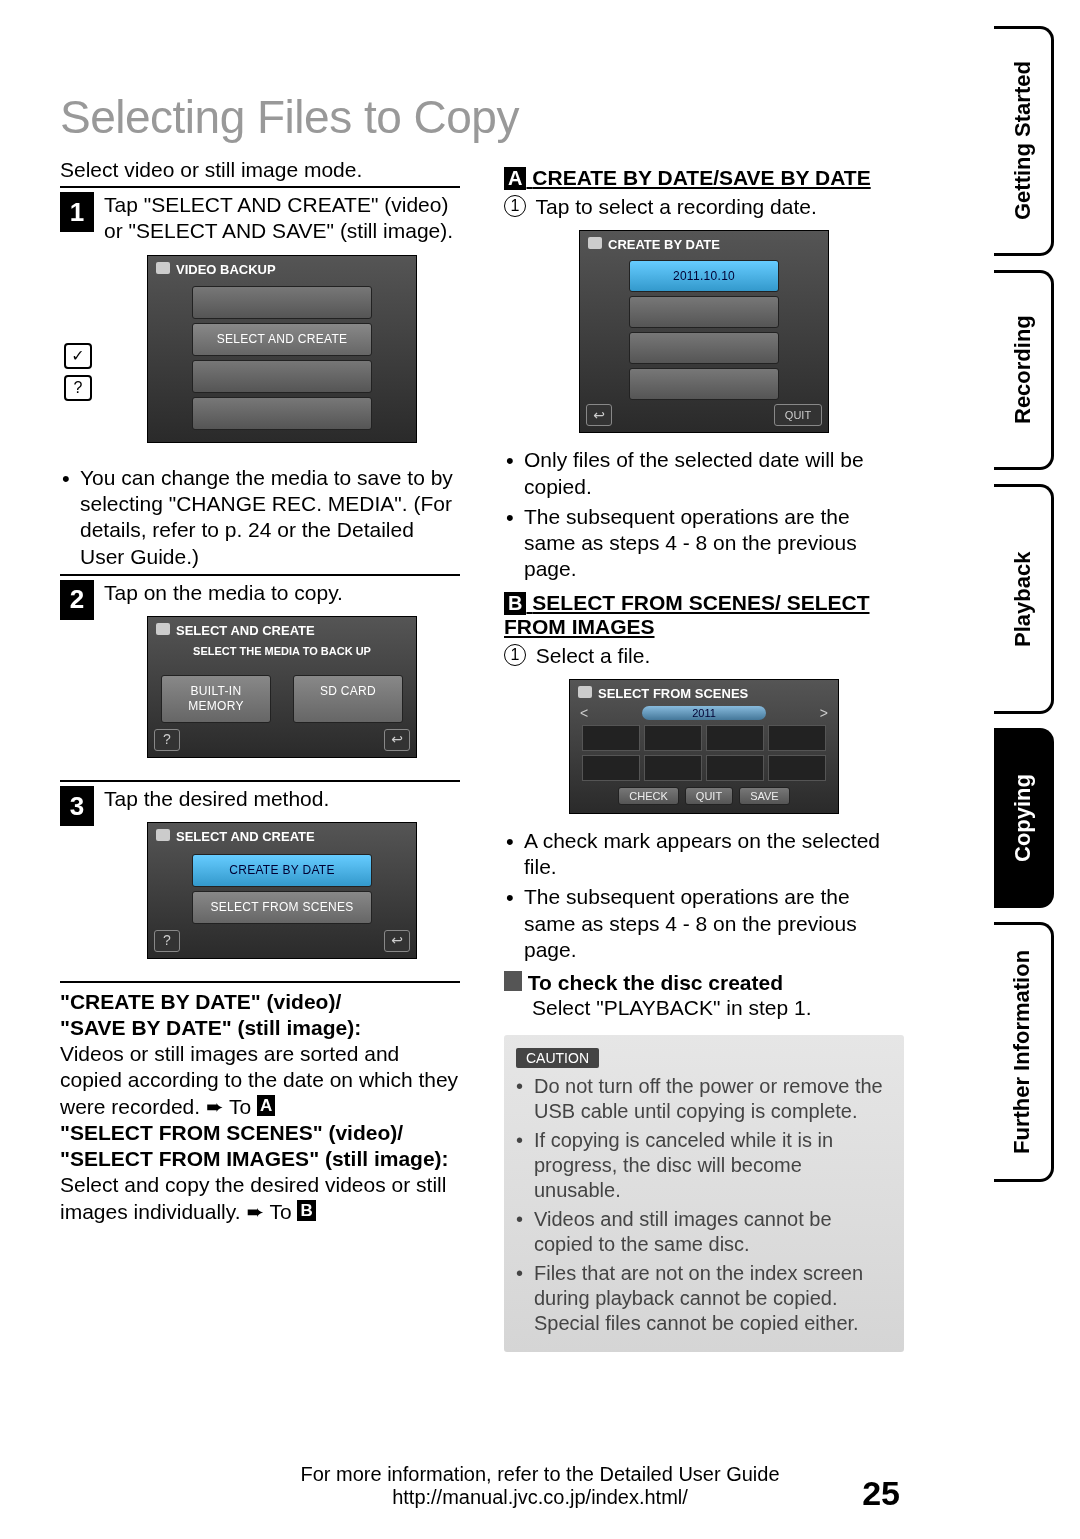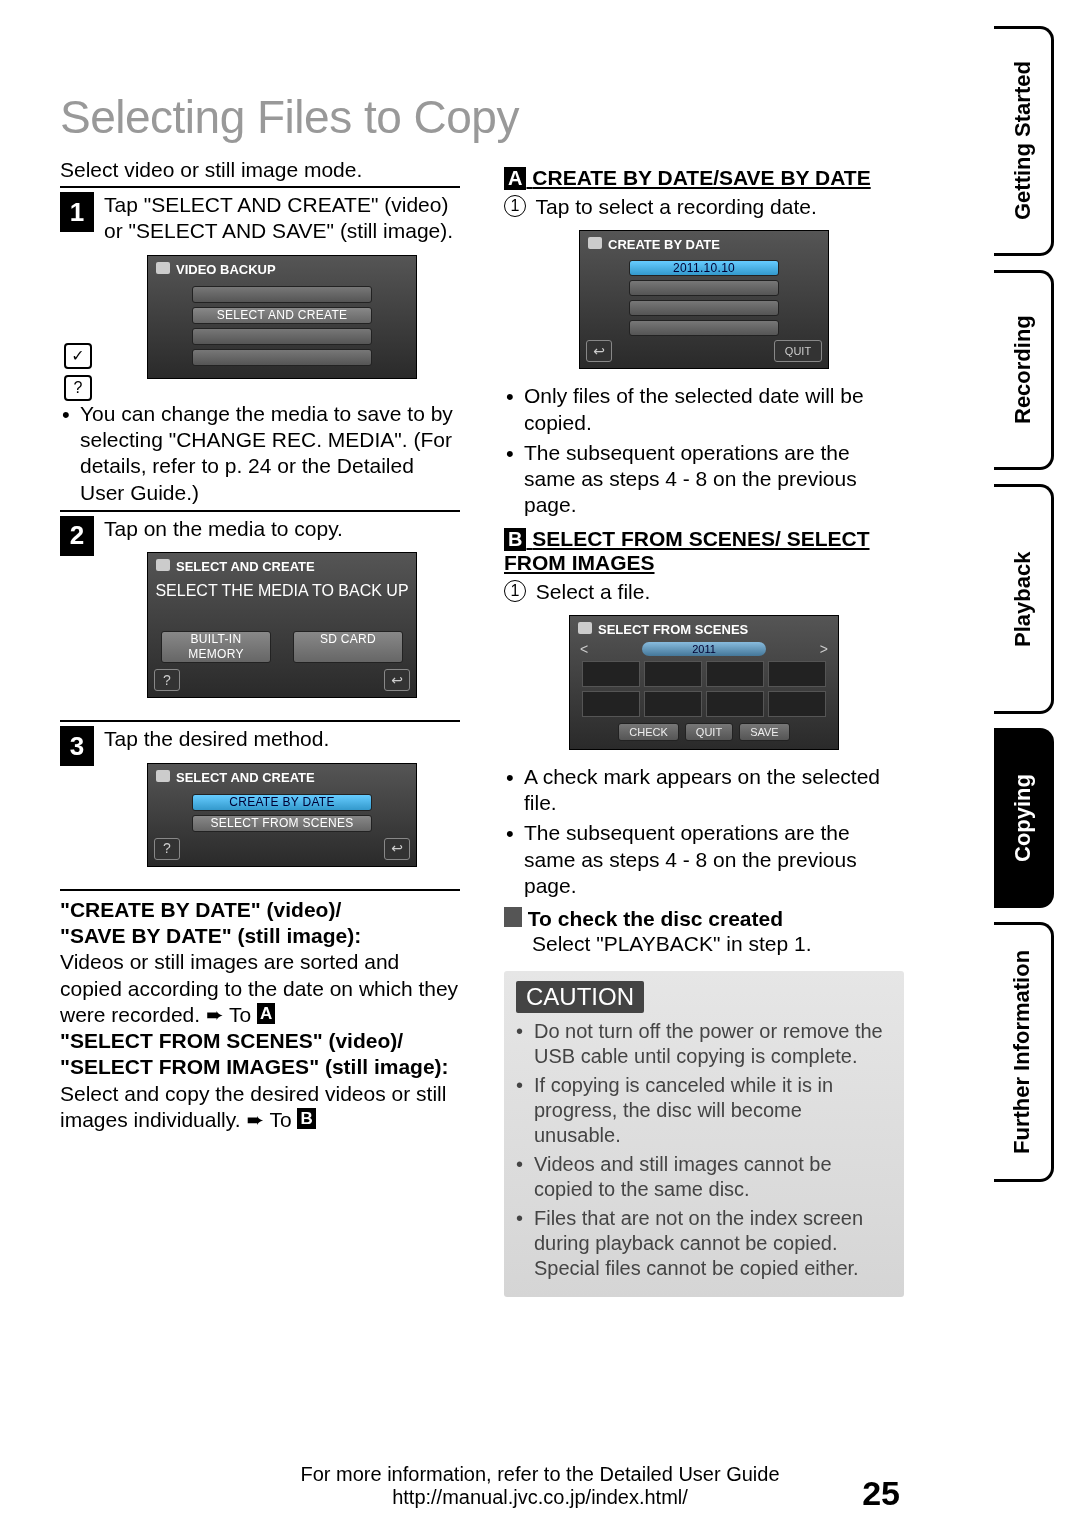--- a/index.html
+++ b/index.html
@@ -83,36 +83,36 @@
     width:14px; height:12px;
     background:#ccc;
     border-radius:2px;
   }
   .scr-btn {
     background: linear-gradient(#888,#666);
     border: 1px solid #222;
     color: #fff;
     font-size: 12px;
     text-align: center;
-    padding: 0 0;
+    padding: 8px 0;
     margin: 4px auto;
     width: 180px;
     border-radius: 3px;
     letter-spacing: 0.3px;
   }
   .scr-btn.sel {
     background: linear-gradient(#6cf,#39c);
     color:#003;
   }
   .scr-btn.dim { color:#aaa; background:linear-gradient(#777,#555); letter-spacing:2px;}
   .screen-row {
     display:flex;
     justify-content:center;
     gap:8px;
-    margin-top:18px;
+    margin-top:4px;
   }
   .scr-btn.half { width: 110px; }
   .corner-icon {
     position:absolute;
     width:26px; height:22px;
     border:1px solid #888;
     background:#333;
     color:#ccc;
     font-size:14px;
     display:flex;
@@ -201,21 +201,21 @@
     padding: 10px 12px 12px 12px;
     margin-top:14px;
     font-size: 20px;
     color:#444;
   }
   .caution-label {
     display:inline-block;
     background:#444;
     color:#fff;
     padding:2px 10px;
-    font-size:24px;
+    font-size:14px;
     margin-bottom:6px;
     border-radius:2px;
   }
   .caution li{
     list-style:none;
     position:relative;
     padding-left:18px;
     line-height:1.25;
     margin-bottom:4px;
   }
@@ -345,21 +345,21 @@
       <ul class="bullets">
         <li>You can change the media to save to by selecting "CHANGE REC. MEDIA". (For details, refer to p. 24 or the Detailed User Guide.)</li>
       </ul>
 
       <div class="step">
         <div class="stepnum">2</div>
         <div class="stepbody">
           <span>Tap on the media to copy.</span>
           <div class="screen" style="padding-bottom:30px;">
             <div class="screen-title">SELECT AND CREATE</div>
-            <div style="color:#fff;font-size:16px;text-align:center;padding:2px 0 8px;">SELECT THE MEDIA TO BACK UP</div>
+            <div style="color:#fff;font-size:11px;text-align:center;padding:2px 0 8px;font-weight:bold;">SELECT THE MEDIA TO BACK UP</div>
             <div class="screen-row">
               <div class="scr-btn half">BUILT-IN MEMORY</div>
               <div class="scr-btn half">SD CARD</div>
             </div>
             <div class="corner-icon ci-bl">?</div>
             <div class="corner-icon ci-br">↩</div>
           </div>
         </div>
       </div>
 

